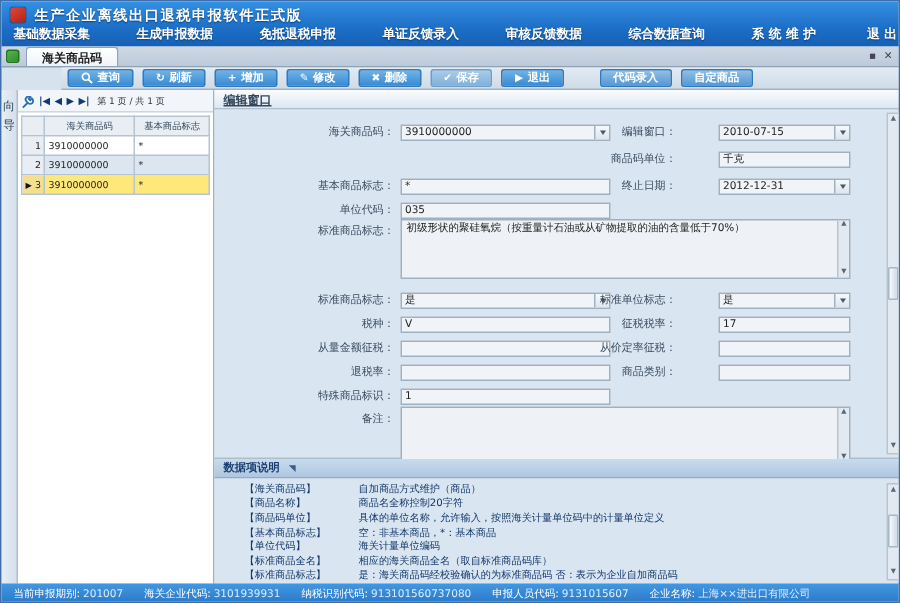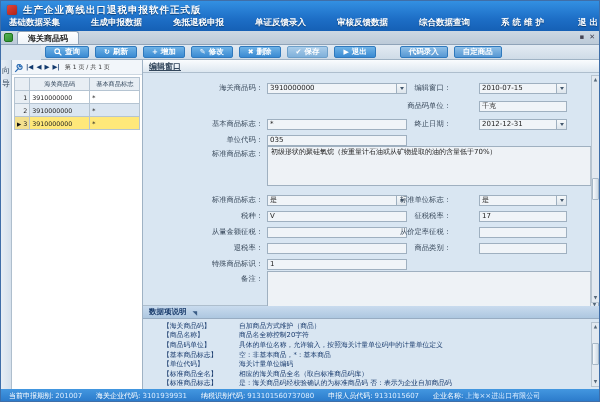--- a/index.html
+++ b/index.html
@@ -62,21 +62,21 @@
   .frow { position:absolute; height:12px; display:flex; align-items:center; }
   .flbl { font-size:7.3px; color:#3a4a5c; text-align:right; white-space:nowrap; }
   .lcol .flbl { position:absolute; left:0; width:120px; }
   .lcol .fbox { position:absolute; left:124px; width:140px; }
   .rcol .flbl { position:absolute; left:196px; width:112px; }
   .rcol .fbox { position:absolute; left:312px; width:88px;margin-left:24px; }
   .fbox { height:11px; background:#f0f4f8; border:1px solid #9fb0c0; font-size:7px; color:#222; padding:0 2px; display:flex; align-items:center; overflow:hidden; white-space:nowrap; }
   .combo { padding-right:12px; position:relative; }
   .combo .drop { position:absolute; right:0; top:0; width:10px; height:9px; background:linear-gradient(180deg,#f6f9fb,#dde5ec); border-left:1px solid #9fb0c0; display:flex; align-items:center; justify-content:center; }
   .drop i { width:0; height:0; border-left:2.5px solid transparent; border-right:2.5px solid transparent; border-top:3.5px solid #44596e; }
-  .tarea { position:absolute; left:124px; width:332px; background:#eef2f6; border:1px solid #9fb0c0; font-size:7px; color:#222; padding:1px 10px 1px 3px; overflow:hidden; line-height:9px; }
+  .tarea { position:absolute; left:124px; width:300px; background:#eef2f6; border:1px solid #9fb0c0; font-size:7px; color:#222; padding:1px 10px 1px 3px; overflow:hidden; line-height:9px; }
   .tascroll { position:absolute; right:0; top:0; bottom:0; width:8px; background:#e2e9f0; border-left:1px solid #b7c4d0; display:flex; flex-direction:column; justify-content:space-between; align-items:center; }
   .tascroll b, .vscroll b { font-size:4.5px; color:#55687a; line-height:6px; font-weight:normal; }
   .vscroll { position:absolute; right:1px; top:2px; bottom:2px; width:9px; background:#e2e9f0; border:1px solid #b7c4d0; display:flex; flex-direction:column; justify-content:space-between; align-items:center; padding:1px 0; }
   .vthumb { width:7px; height:22px; background:linear-gradient(90deg,#f7fafc,#cfdbe6); border:1px solid #a7b8c7; border-radius:1px; }
 
   .help-panel { flex:1; display:flex; flex-direction:column; position:relative; }
   .help-header { height:13px; background:linear-gradient(180deg,#c9dbee,#adc7e0); border-bottom:1px solid #97acc2; font-size:7.5px; font-weight:bold; color:#1c3e6e; padding:1px 0 0 6px; display:flex; gap:6px; align-items:center; }
   .help-chevron { font-size:6px; color:#3a5c85; }
   .help-body { flex:1; background:#d9e6f2; padding:3px 14px 0 20px; overflow:hidden; }
   .hrow { display:flex; font-size:6.8px; line-height:9.6px; color:#16386b; }

